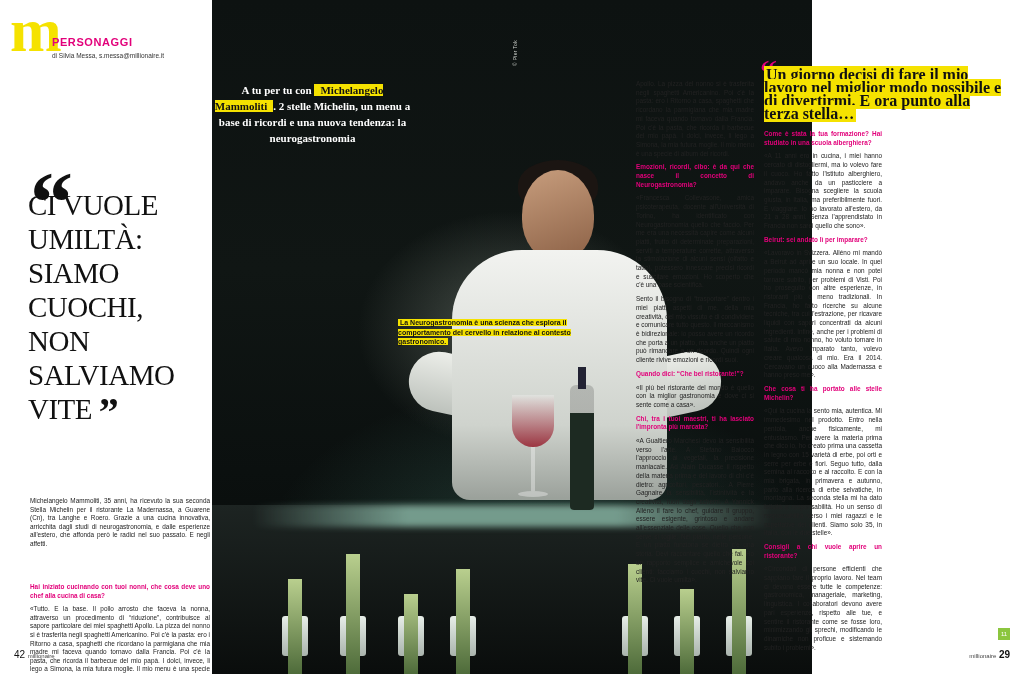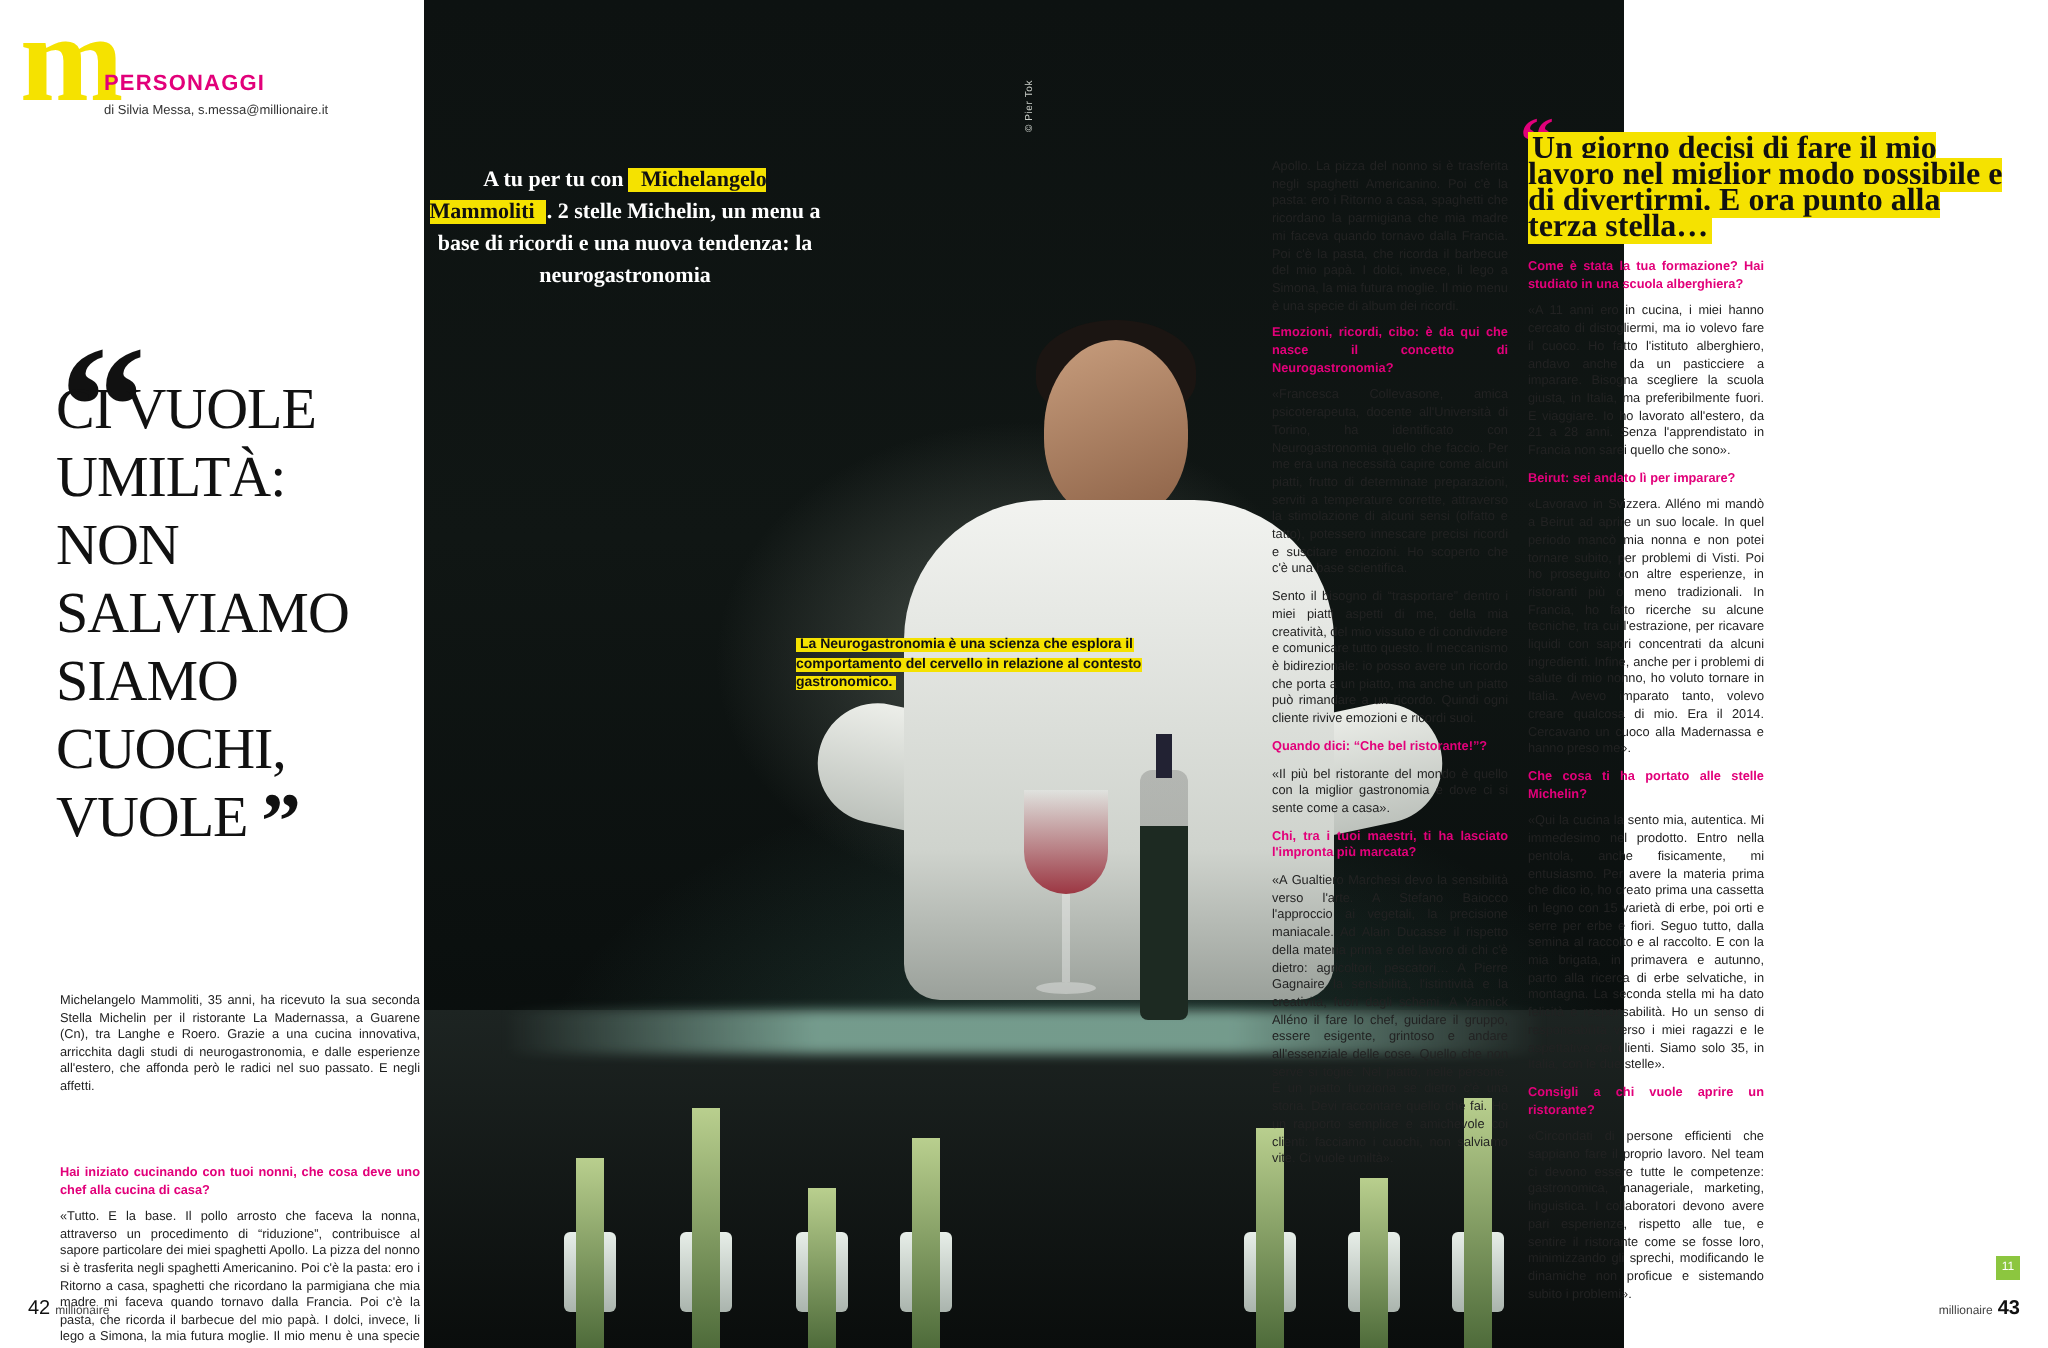--- a/index.html
+++ b/index.html
@@ -134,24 +134,24 @@
   </div>
 
   <div class="left-page" style="pointer-events:none;background:transparent;">
     <div class="mast-m">m</div>
     <div class="personaggi">PERSONAGGI</div>
     <div class="byline">di Silvia Messa, s.messa@millionaire.it</div>
 
     <div class="bigquote-mark">“</div>
     <div class="headline">
       <div>CI VUOLE UMILTÀ:</div>
+      <div>SIAMO CUOCHI,</div>
       <div>NON SALVIAMO</div>
-      <div>SIAMO CUOCHI,</div>
       <div>
-        <span>VUOLE</span>
+        <span>VITE</span>
         <span class="endq">”</span>
       </div>
     </div>
 
     <div class="body-left">Michelangelo Mammoliti, 35 anni, ha ricevuto la sua seconda Stella Michelin per il ristorante La Madernassa, a Guarene (Cn), tra Langhe e Roero. Grazie a una cucina innovativa, arricchita dagli studi di neurogastronomia, e dalle esperienze all'estero, che affonda però le radici nel suo passato. E negli affetti.</div>
 
     <div class="qa-left">
       <p><b>Hai iniziato cucinando con tuoi nonni, che cosa deve uno chef alla cucina di casa?</b></p>
       <p>«Tutto. E la base. Il pollo arrosto che faceva la nonna, attraverso un procedimento di “riduzione”, contribuisce al sapore particolare dei miei spaghetti Apollo. La pizza del nonno si è trasferita negli spaghetti Americanino. Poi c'è la pasta: ero i Ritorno a casa, spaghetti che ricordano la parmigiana che mia madre mi faceva quando tornavo dalla Francia. Poi c'è la pasta, che ricorda il barbecue del mio papà. I dolci, invece, li lego a Simona, la mia futura moglie. Il mio menu è una specie di album dei ricordi.</p>
     </div>
@@ -195,17 +195,17 @@
       <p>«Lavoravo in Svizzera. Alléno mi mandò a Beirut ad aprire un suo locale. In quel periodo mancò mia nonna e non potei tornare subito, per problemi di Visti. Poi ho proseguito con altre esperienze, in ristoranti più o meno tradizionali. In Francia, ho fatto ricerche su alcune tecniche, tra cui l'estrazione, per ricavare liquidi con sapori concentrati da alcuni ingredienti. Infine, anche per i problemi di salute di mio nonno, ho voluto tornare in Italia. Avevo imparato tanto, volevo creare qualcosa di mio. Era il 2014. Cercavano un cuoco alla Madernassa e hanno preso me».</p>
       <p><b class="q">Che cosa ti ha portato alle stelle Michelin?</b></p>
       <p>«Qui la cucina la sento mia, autentica. Mi immedesimo nel prodotto. Entro nella pentola, anche fisicamente, mi entusiasmo. Per avere la materia prima che dico io, ho creato prima una cassetta in legno con 15 varietà di erbe, poi orti e serre per erbe e fiori. Seguo tutto, dalla semina al raccolto e al raccolto. E con la mia brigata, in primavera e autunno, parto alla ricerca di erbe selvatiche, in montagna. La seconda stella mi ha dato felicità e responsabilità. Ho un senso di responsabilità verso i miei ragazzi e le aspettative dei clienti. Siamo solo 35, in Italia, con le due stelle».</p>
       <p><b class="q">Consigli a chi vuole aprire un ristorante?</b></p>
       <p>«Circondati di persone efficienti che sappiano fare il proprio lavoro. Nel team ci devono essere tutte le competenze: gastronomica, manageriale, marketing, linguistica. I collaboratori devono avere pari esperienze, rispetto alle tue, e sentire il ristorante come se fosse loro, minimizzando gli sprechi, modificando le dinamiche non proficue e sistemando subito i problemi».</p>
     </div>
 
     <div class="page-num-box">11</div>
     <div class="folio-right">
       <span class="word">millionaire</span>
-      <span class="num">43</span>
+      <span class="num">29</span>
     </div>
   </div>
 
 </div>
 
 </body></html>

